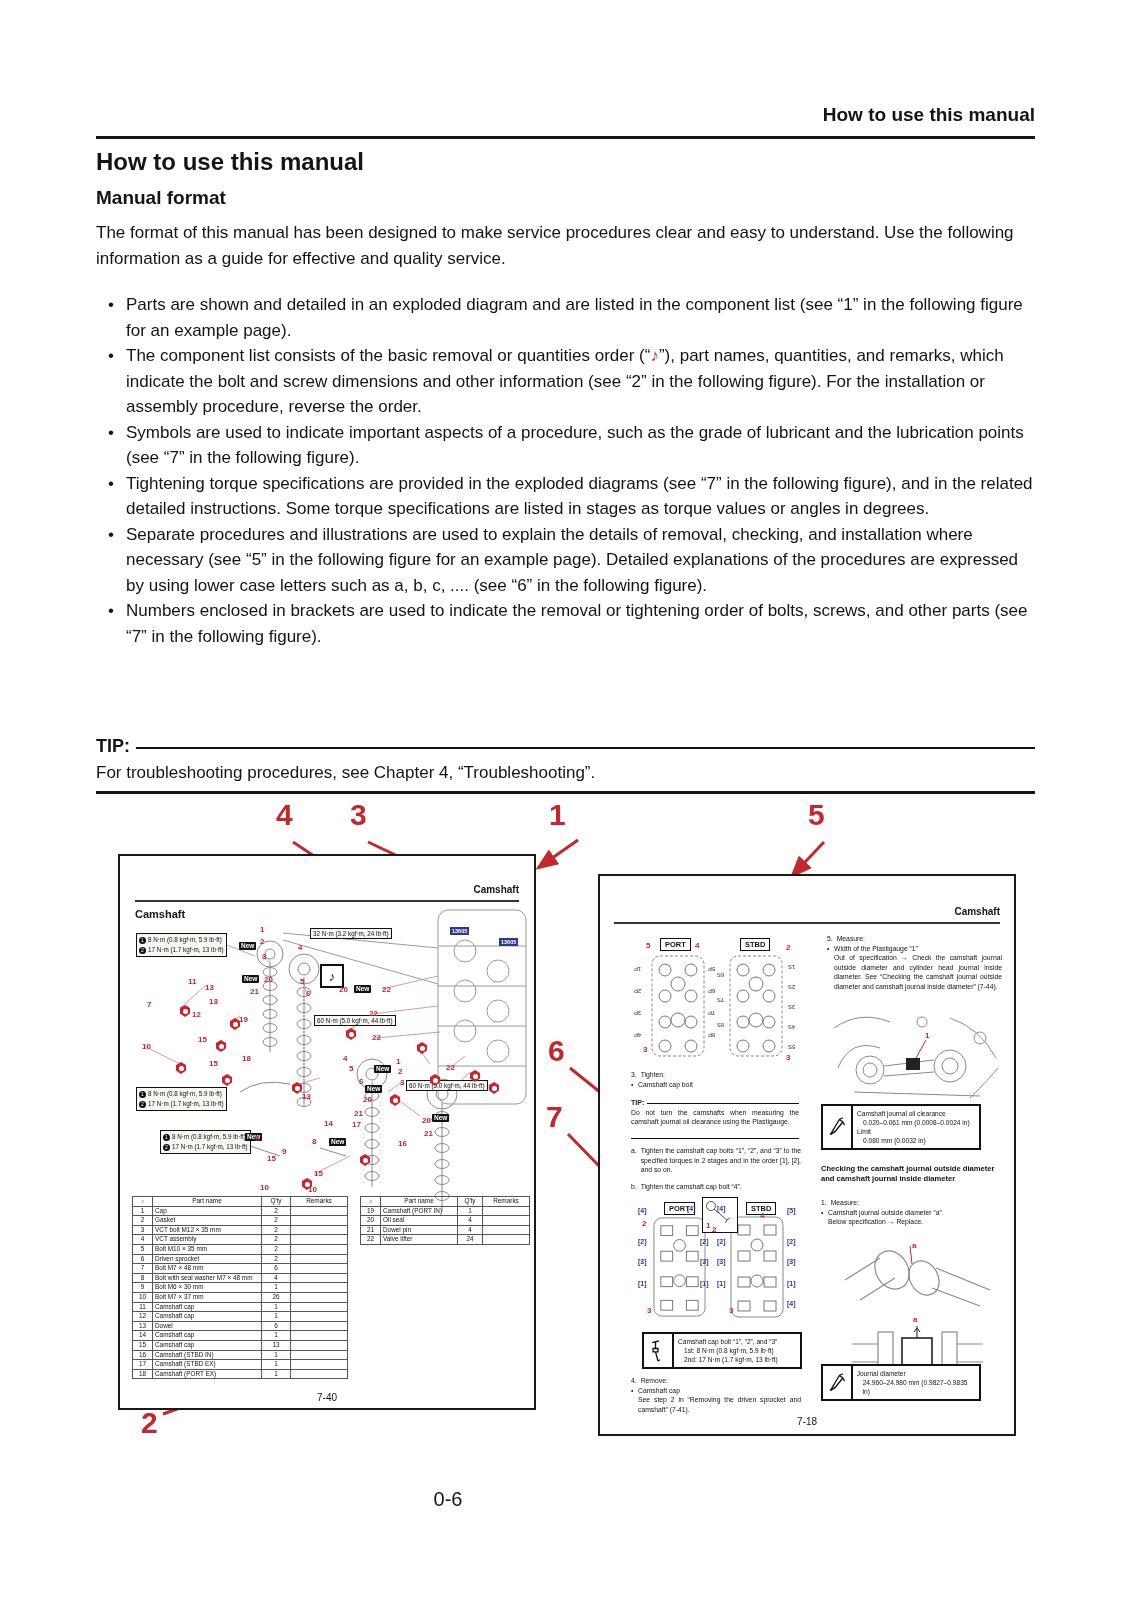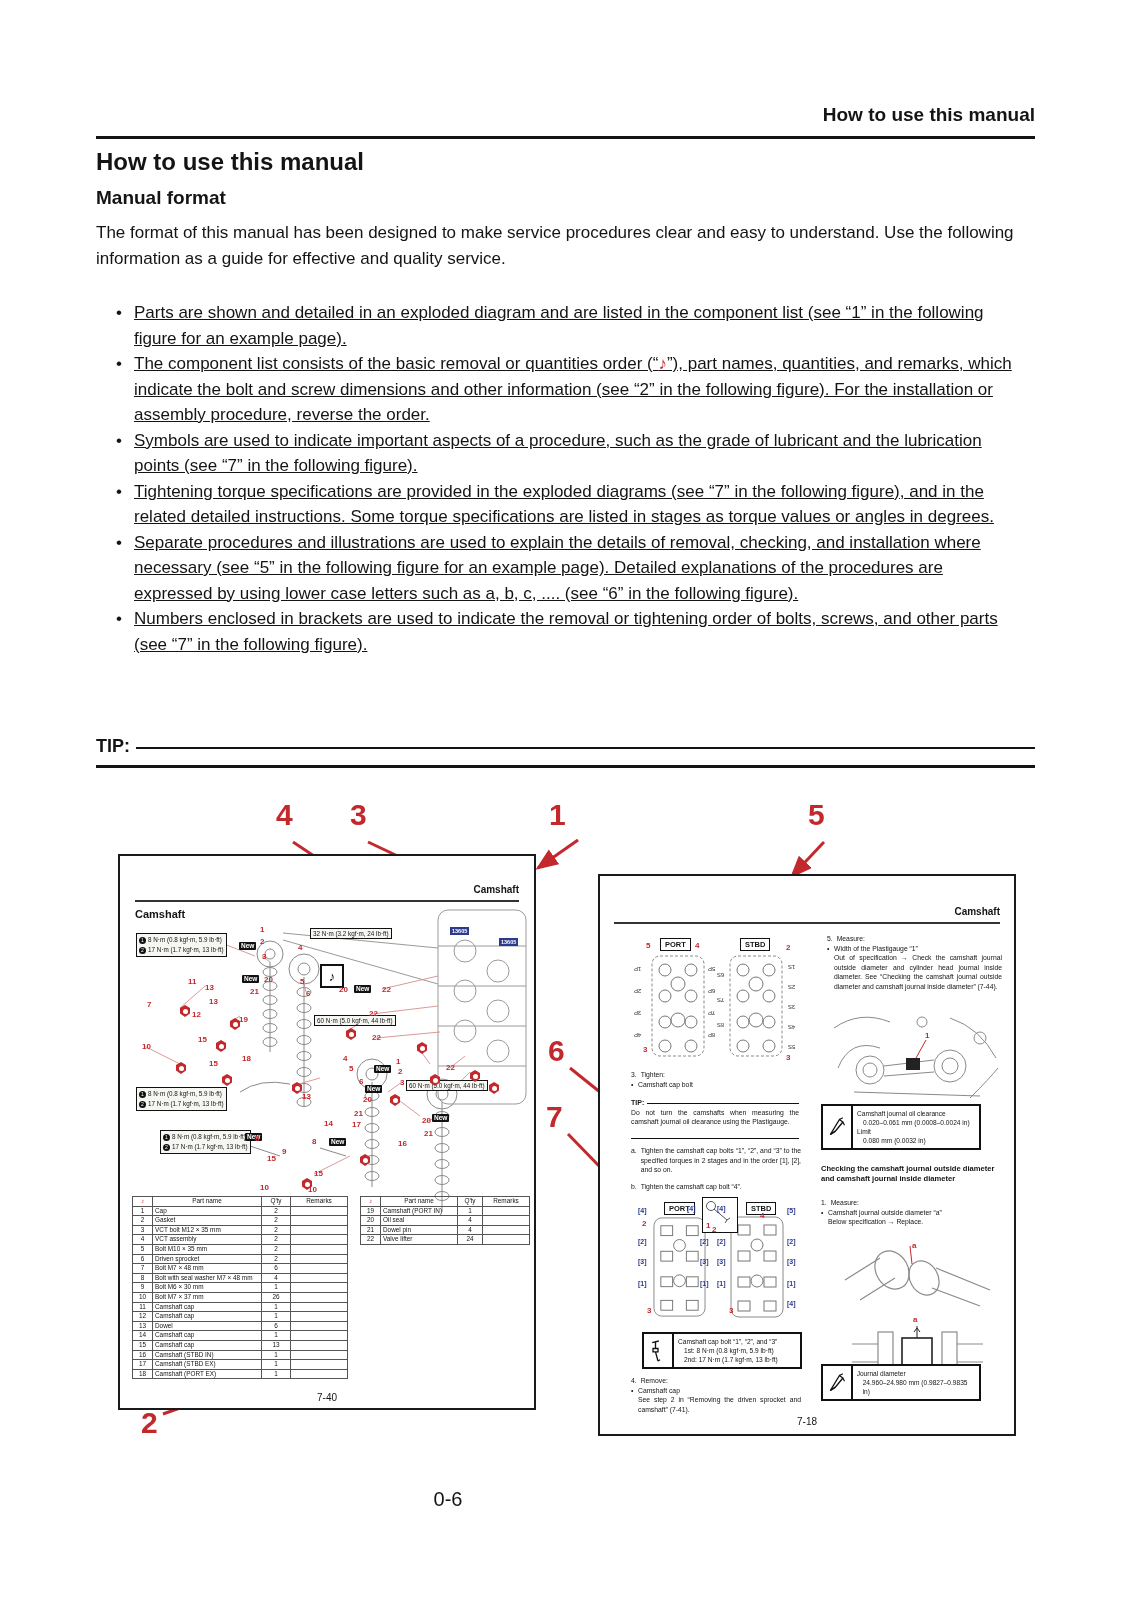--- a/index.html
+++ b/index.html
@@ -7,21 +7,21 @@
          font-family:"Liberation Sans","DejaVu Sans",sans-serif;color:#141414;overflow:hidden;}
   .abs{position:absolute;}
 
   
   .running-header{left:96px;top:104px;width:939px;text-align:right;font-size:19px;font-weight:bold;}
   .rule-top{left:96px;top:136px;width:939px;height:3px;background:#141414;}
   .h1{left:96px;top:148px;font-size:24px;font-weight:bold;}
   .h2{left:96px;top:187px;font-size:19px;font-weight:bold;}
   .intro{left:96px;top:204px;width:939px;font-size:17px;line-height:26px;margin-top:16px;}
   .bullets{left:96px;top:288px;width:941px;font-size:17px;line-height:25.5px;}
-  .bullets ul{margin:12px;padding:0;list-style:none;text-decoration:underline;}
+  .bullets ul{margin:4px;padding:0;list-style:none;}
   .bullets li{position:relative;padding-left:26px;}
   .bullets li::before{content:"•";position:absolute;left:8px;}
   .red-note{color:#c3282d;font-weight:bold;}
   .tipbox{left:96px;top:736px;width:939px;border-bottom:3px solid #141414;padding-bottom:8px;}
   .tipline{display:flex;align-items:center;}
   .tipline .lbl{font-size:18px;font-weight:bold;white-space:nowrap;}
   .tipline .ln{flex:1;border-top:2px solid #141414;margin-left:6px;margin-top:3px;}
   .tiptext{font-size:17px;margin-top:6px;}
   .footer-num{left:0;top:1488px;width:896px;text-align:center;font-size:20px;}
 
@@ -94,20 +94,21 @@
       <li><span>Separate procedures and illustrations are used to explain the details of removal, checking, and installation where necessary (see “5” in the following figure for an example page). Detailed explanations of the procedures are expressed by using lower case letters such as a, b, c, .... (see “6” in the following figure).</span></li>
       <li><span>Numbers enclosed in brackets are used to indicate the removal or tightening order of bolts, screws, and other parts (see “7” in the following figure).</span></li>
     </ul>
   </div>
 
   <div class="abs tipbox">
     <div class="tipline">
       <span class="lbl">TIP:</span>
       <span class="ln"></span>
     </div>
+    <div class="tiptext">For troubleshooting procedures, see Chapter 4, “Troubleshooting”.</div>
   </div>
 
   <span class="abs callout" style="left:276px;top:800px;">4</span>
   <span class="abs callout" style="left:350px;top:800px;">3</span>
   <span class="abs callout" style="left:549px;top:800px;">1</span>
   <span class="abs callout" style="left:808px;top:800px;">5</span>
   <span class="abs callout" style="left:548px;top:1036px;">6</span>
   <span class="abs callout" style="left:546px;top:1102px;">7</span>
   <span class="abs callout" style="left:141px;top:1408px;">2</span>
 

